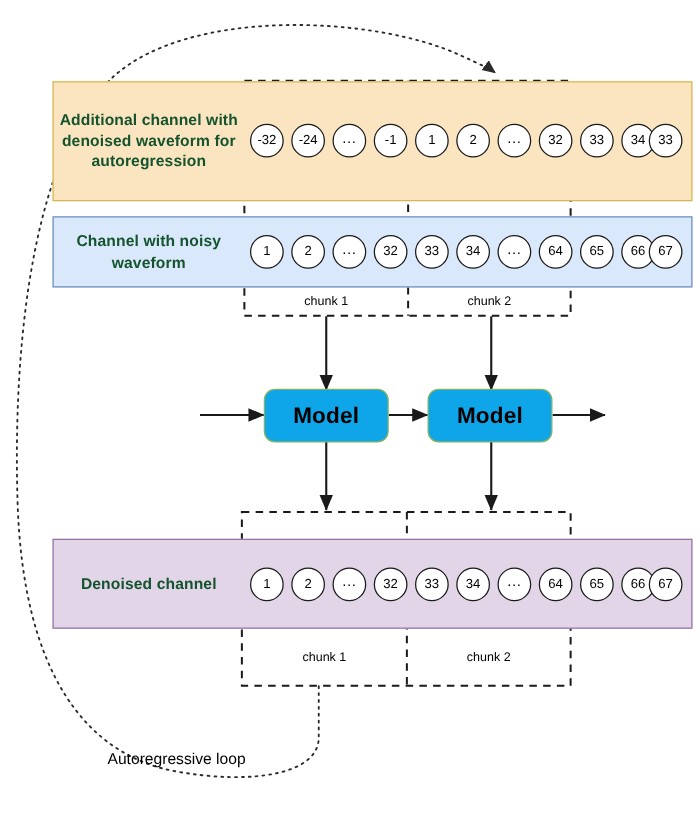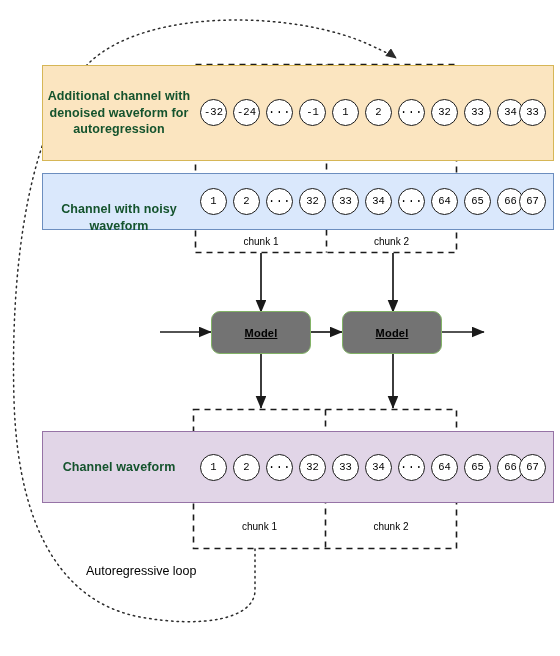--- a/index.html
+++ b/index.html
@@ -49,42 +49,41 @@
     height: 27px;
     border-radius: 50%;
     background: #ffffff;
     border: 1.3px solid #1a1a1a;
     box-sizing: border-box;
     display: flex;
     align-items: center;
     justify-content: center;
     font-size: 10.5px;
     color: #000000;
-    font-family: Liberation Mono, monospace;
+    font-family: Liberation Sans, sans-serif;
     line-height: 1;
   }
   .token.dots {
     font-size: 12px;
     letter-spacing: 0.5px;
     padding-bottom: 5px;
   }
   .model-box {
     position: absolute;
     box-sizing: border-box;
-    background: #737373;
+    background: #0ea5e9;
     border: 1.3px solid #82b366;
     border-radius: 9px;
     display: flex;
     align-items: center;
     justify-content: center;
     font-weight: bold;
-    font-size: 11px;
+    font-size: 18px;
     color: #000000;
     letter-spacing: 0.2px;
-    text-decoration: underline;
   }
   .chunk-label {
     position: absolute;
     box-sizing: border-box;
     display: flex;
     align-items: center;
     justify-content: center;
     font-size: 10px;
     color: #000000;
   }
@@ -137,23 +136,23 @@
               background:#fbe5c0; border:1.2px solid #d6b656;"></div>
 
   <div class="band" style="left:42px; top:173px; width:512px; height:57px;
               background:#dae8fc; border:1.2px solid #6c8ebf;"></div>
 
   <div class="band" style="left:42px; top:431px; width:512px; height:72px;
               background:#e1d5e7; border:1.2px solid #9673a6;"></div>
 
   <div class="band-label" style="left:46px; top:66px; width:146px; height:94px;">Additional channel with denoised waveform for autoregression</div>
 
-  <div class="band-label" style="left:46px; top:190px; width:146px; height:55px;">Channel with noisy waveform</div>
+  <div class="band-label" style="left:46px; top:174px; width:146px; height:55px;">Channel with noisy waveform</div>
 
-  <div class="band-label" style="left:46px; top:432px; width:146px; height:70px;">Channel waveform</div>
+  <div class="band-label" style="left:46px; top:432px; width:146px; height:70px;">Denoised channel</div>
 
   <div class="token" style="left:200px; top:99px;">-32</div>
   <div class="token" style="left:233px; top:99px;">-24</div>
   <div class="token dots" style="left:266px; top:99px;">...</div>
   <div class="token" style="left:299px; top:99px;">-1</div>
   <div class="token" style="left:332px; top:99px;">1</div>
   <div class="token" style="left:365px; top:99px;">2</div>
   <div class="token dots" style="left:398px; top:99px;">...</div>
   <div class="token" style="left:431px; top:99px;">32</div>
   <div class="token" style="left:464px; top:99px;">33</div>
@@ -186,15 +185,15 @@
 
   <div class="chunk-label" style="left:196px; top:231px; width:130px; height:21px;">chunk 1</div>
   <div class="chunk-label" style="left:327px; top:231px; width:129px; height:21px;">chunk 2</div>
 
   <div class="chunk-label" style="left:194px; top:516px; width:131px; height:21px;">chunk 1</div>
   <div class="chunk-label" style="left:326px; top:516px; width:130px; height:21px;">chunk 2</div>
 
   <div class="model-box" style="left:211px; top:311px; width:100px; height:43px;">Model</div>
   <div class="model-box" style="left:342px; top:311px; width:100px; height:43px;">Model</div>
 
-  <div class="loop-label" style="left:86px; top:564px;">Autoregressive loop</div>
+  <div class="loop-label" style="left:86px; top:600px;">Autoregressive loop</div>
 
 </div>
 
 </body></html>

